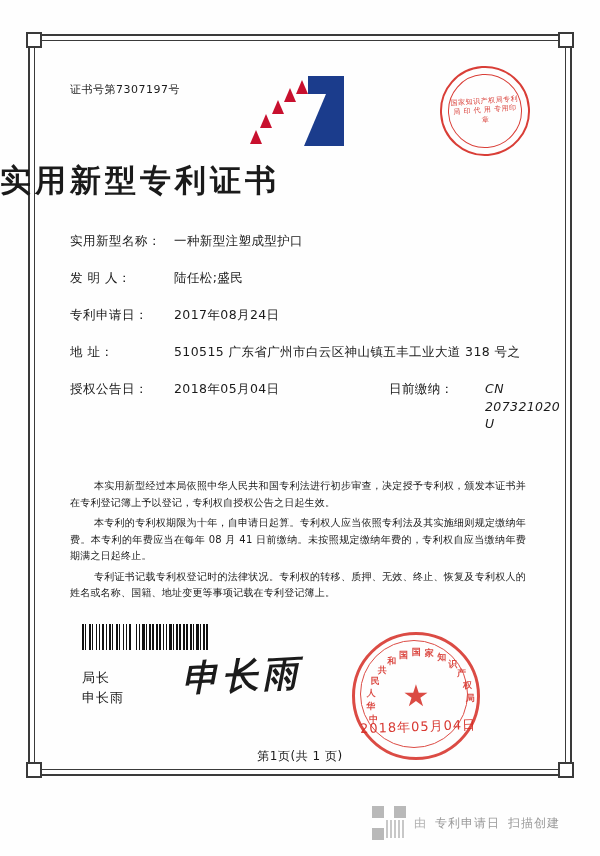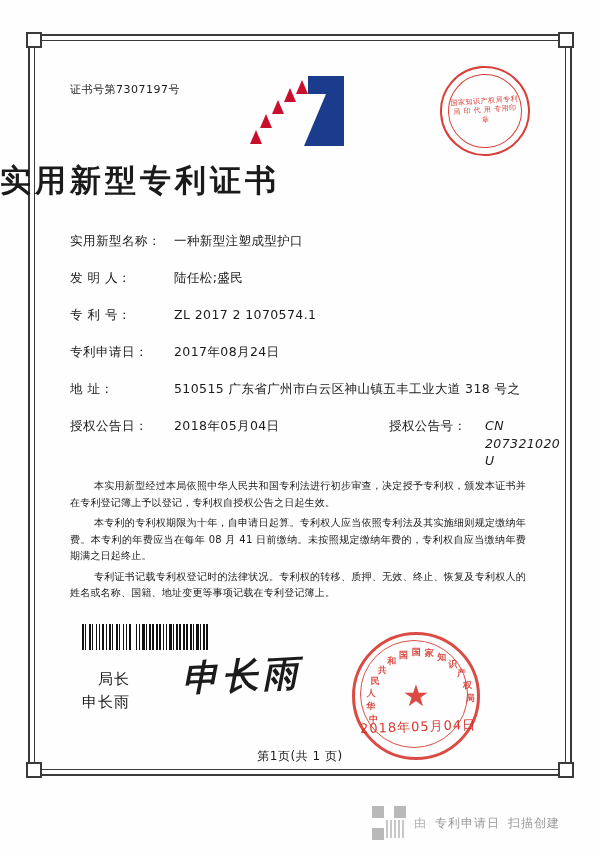--- a/index.html
+++ b/index.html
@@ -181,24 +181,23 @@
         #111 3px, #111 4px, #fff 4px, #fff 6.5px,
         #111 6.5px, #111 8.5px, #fff 8.5px, #fff 10px,
         #111 10px, #111 11px, #fff 11px, #fff 13.5px);
   }
 
   
   .director {
     position: absolute;
     left: 82px;
     top: 668px;
-    font-size: 15px;
+    font-size: 13px;
     line-height: 1.55;
     letter-spacing: 1px;
-    text-align: right;
   }
   .signature {
     position: absolute;
     left: 182px;
     top: 652px;
     font-family: "DejaVu Serif", "Liberation Serif", serif;
     font-size: 36px;
     font-style: italic;
     font-weight: bold;
     letter-spacing: 4px;
@@ -341,35 +340,31 @@
   <div class="fields">
     <div class="field-row">
       <div class="field-label">实用新型名称：</div>
       <div class="field-value">一种新型注塑成型护口</div>
     </div>
     <div class="field-row">
       <div class="field-label">发 明 人：</div>
       <div class="field-value">陆任松;盛民</div>
     </div>
     <div class="field-row">
-      <div class="field-label">专 利 号：</div>
-      <div class="field-value">ZL 2017 2 1070574.1</div>
-    </div>
-    <div class="field-row">
       <div class="field-label">专利申请日：</div>
       <div class="field-value">2017年08月24日</div>
     </div>
     <div class="field-row">
       <div class="field-label">地 址：</div>
       <div class="field-value">510515  广东省广州市白云区神山镇五丰工业大道 318 号之</div>
     </div>
     <div class="field-row two-col">
       <div class="field-label">授权公告日：</div>
       <div class="field-value">2018年05月04日</div>
-      <div class="sub-label">授权公告号：</div>
+      <div class="sub-label">日前缴纳：</div>
       <div class="sub-value">CN 207321020 U</div>
     </div>
   </div>
 
   <div class="paragraphs">
     <p>本实用新型经过本局依照中华人民共和国专利法进行初步审查，决定授予专利权，颁发本证书并在专利登记簿上予以登记，专利权自授权公告之日起生效。</p>
     <p>本专利的专利权期限为十年，自申请日起算。专利权人应当依照专利法及其实施细则规定缴纳年费。本专利的年费应当在每年 08 月 41 日前缴纳。未按照规定缴纳年费的，专利权自应当缴纳年费期满之日起终止。</p>
     <p>专利证书记载专利权登记时的法律状况。专利权的转移、质押、无效、终止、恢复及专利权人的姓名或名称、国籍、地址变更等事项记载在专利登记簿上。</p>
   </div>
 

